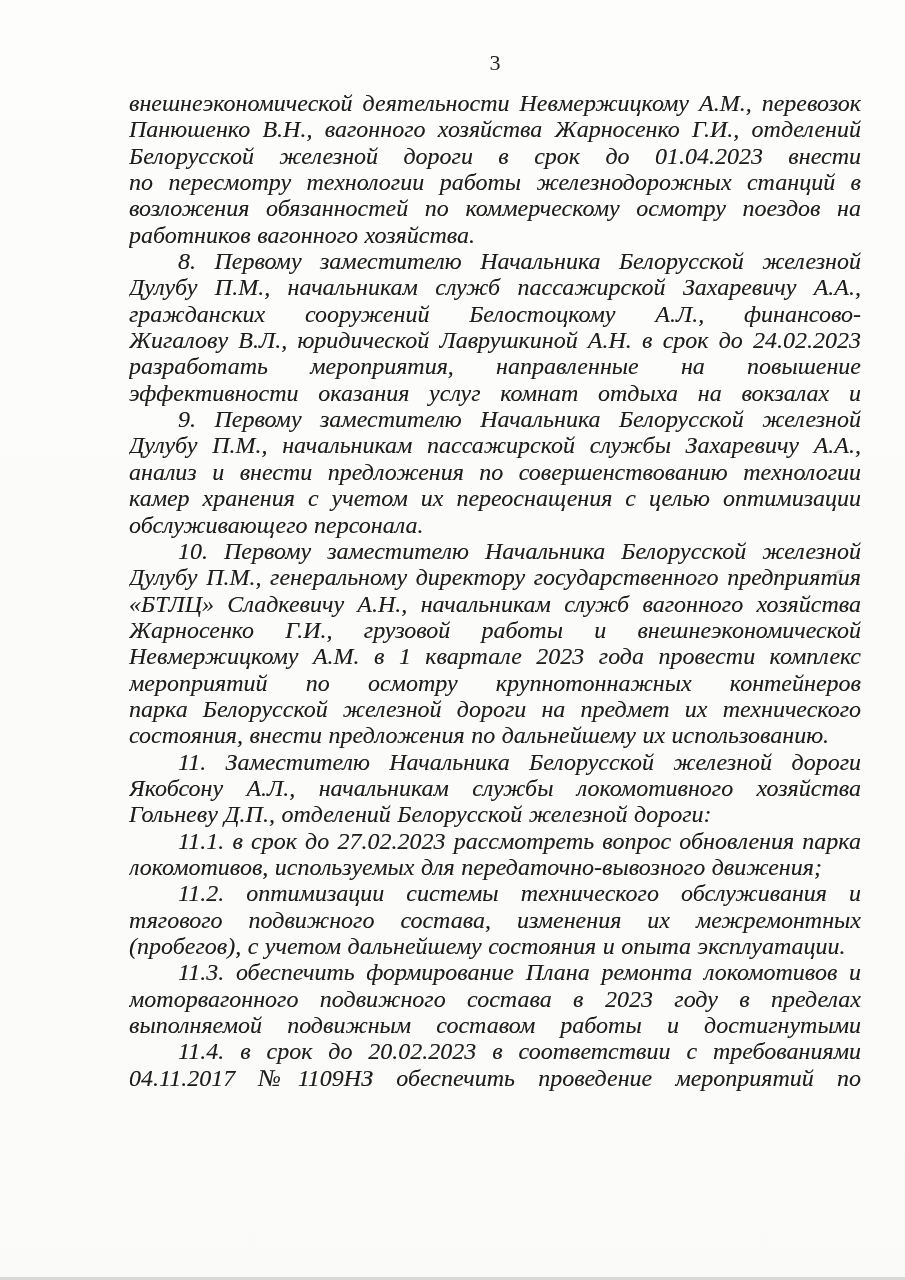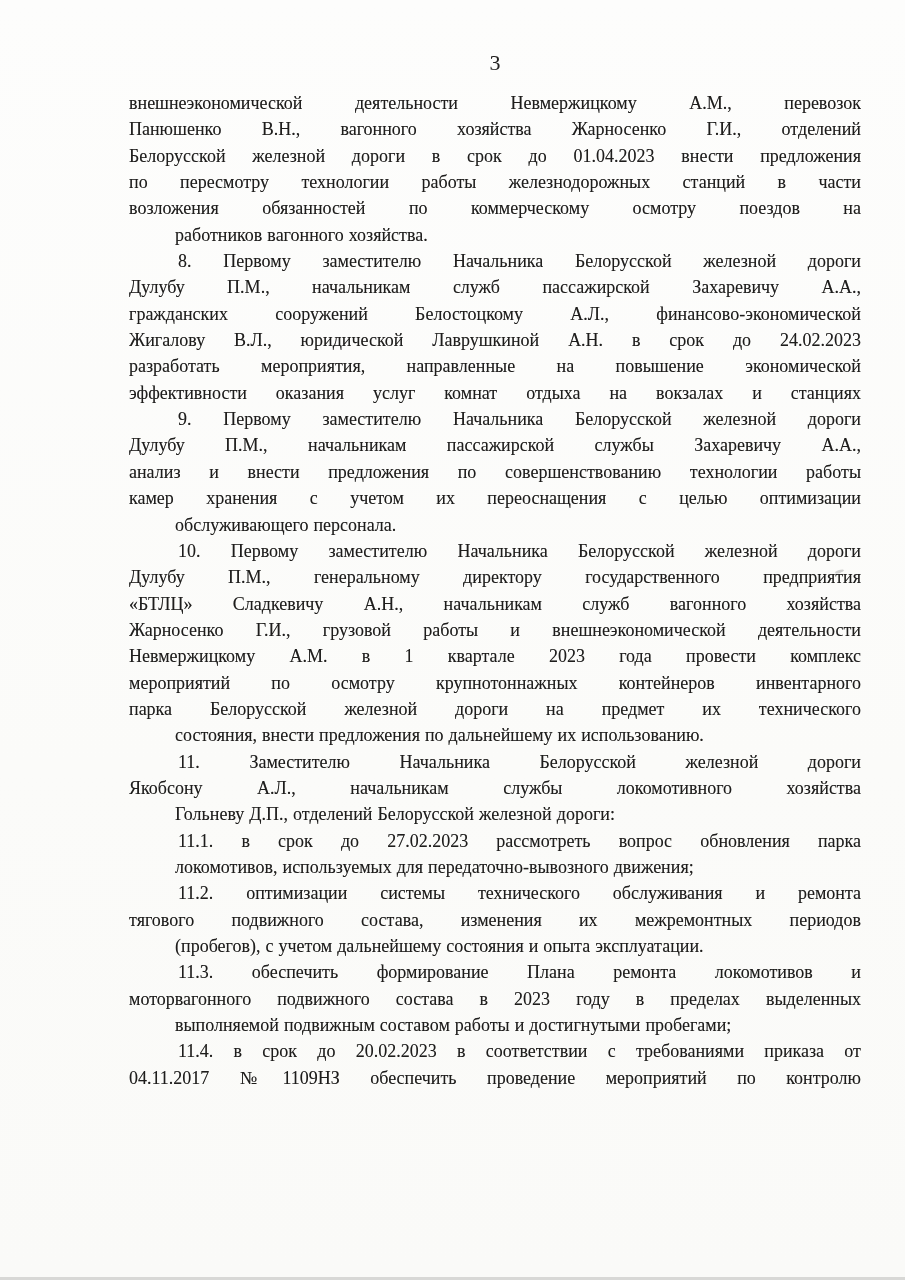--- a/index.html
+++ b/index.html
@@ -28,33 +28,33 @@
     text-align: center;
     font-size: 22px;
     line-height: 26px;
     margin-bottom: 14px;
     color: #222120;
   }
   .doc-body {
     width: 732px;
   }
   .line {
-    font-size: 18px;
+    font-size: 24px;
     line-height: 26.35px;
     height: 26.35px;
     overflow: hidden;
     color: #1e1d1c;
     text-align: justify;
     text-align-last: justify;
     text-shadow: 0 0 0.6px rgba(30, 29, 28, 0.38);
     word-spacing: 0.5px;
+    font-style: italic;
   }
   .line.final {
     text-align-last: left;
-    margin-left: 46px;
   }
   .line.indent {
     padding-left: 49px;
   }
   .artifact {
     position: absolute;
     left: 835px;
     top: 570px;
     width: 9px;
     height: 3px;

